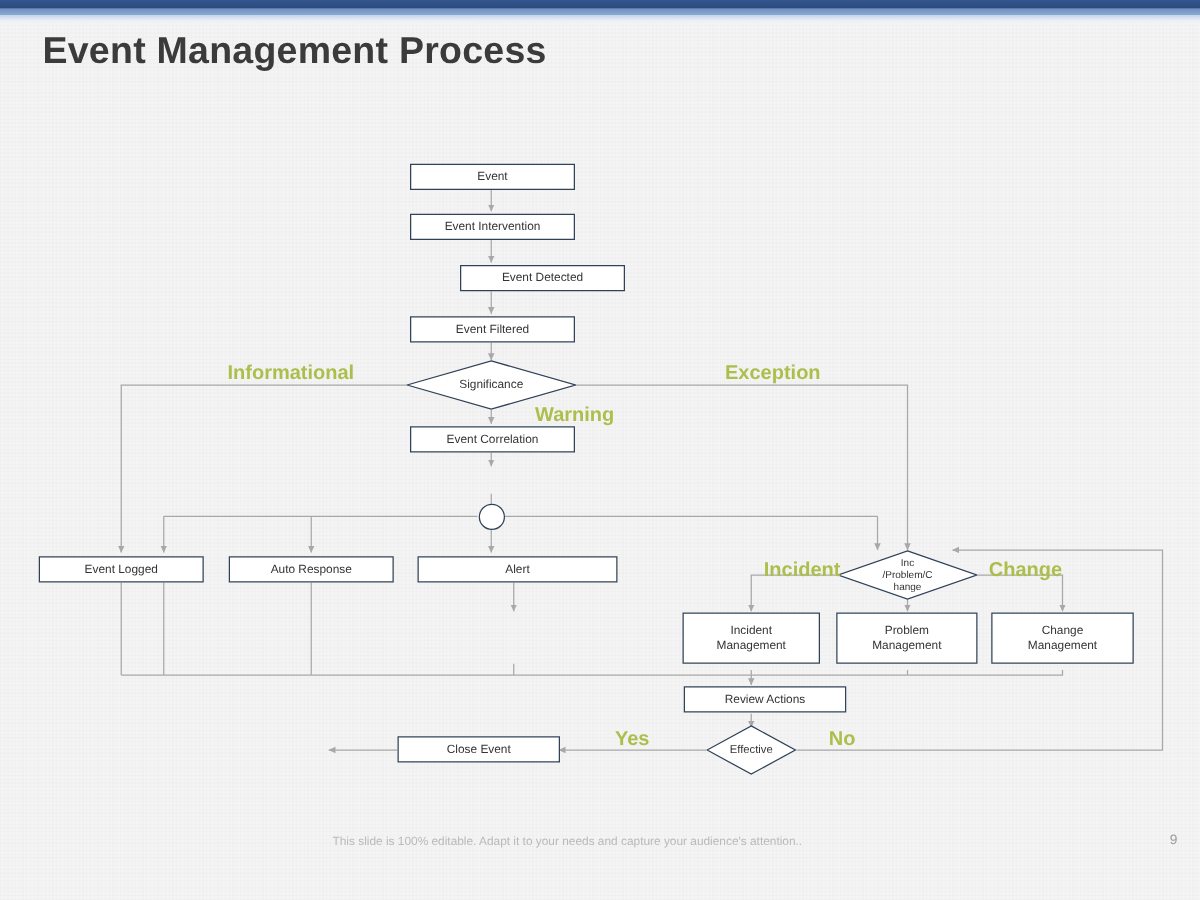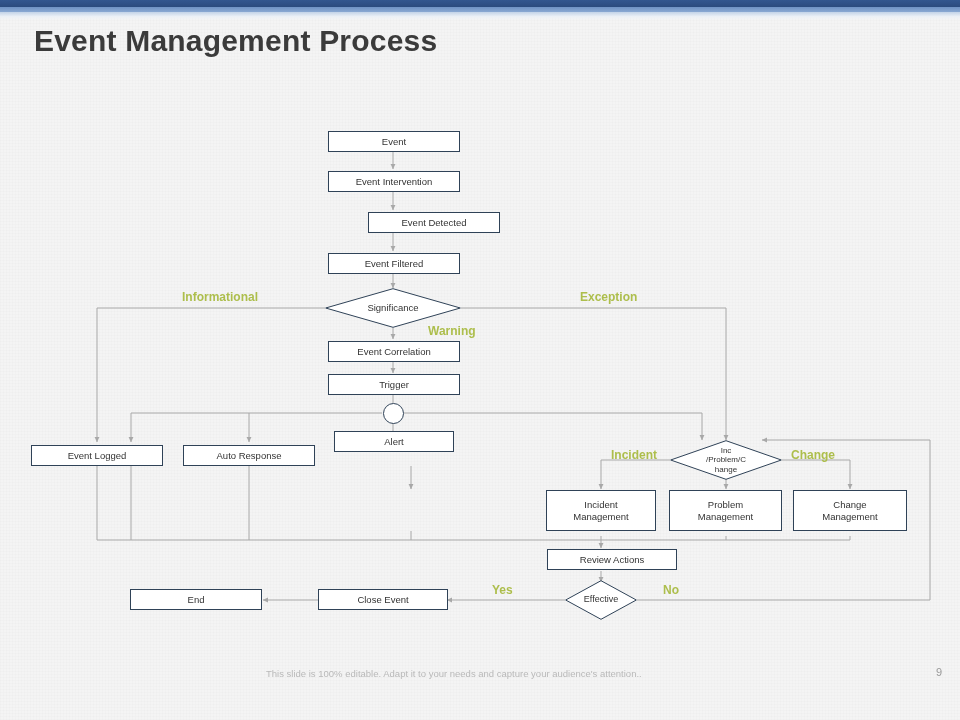--- a/index.html
+++ b/index.html
@@ -58,21 +58,21 @@
     width: 100%; height: 100%;
     display: flex; align-items: center; justify-content: center;
     text-align: center;
     color: #333333; font-size: 8px; line-height: 9.5px;
     white-space: pre-line;
     pointer-events: none;
   }
   .edge-label {
     position: absolute;
     color: #adbe4c;
-    font-size: 12px;
+    font-size: 16px;
     font-weight: bold;
     white-space: nowrap;
   }
   .connector-circle {
     position: absolute;
     width: 21px; height: 21px;
     border: 1px solid #2f4257;
     border-radius: 50%;
     background: #ffffff;
     box-sizing: border-box;
@@ -169,29 +169,28 @@
 
   <div class="diamond-wrap" style="left:325px; top:288px; width:136px; height:40px;">
     <svg width="136" height="40" viewBox="0 0 136 40" xmlns="http://www.w3.org/2000/svg">
       <polygon points="68,0.7 135.3,20 68,39.3 0.7,20" fill="#ffffff" stroke="#2f4257" stroke-width="1"></polygon>
     </svg>
     <div class="diamond-label" style="font-size:9.5px;text-align:right;">Significance</div>
   </div>
 
   <div class="node" style="left:328px; top:341px; width:132px; height:21px;">Event Correlation</div>
 
-  <div class="node" style="left:328px; top:374px; width:132px; height:21px;">Trigger</div>
 
   <div class="connector-circle" style="left:383px; top:403px;"></div>
 
   <div class="node" style="left:183px; top:445px; width:132px; height:21px;">Auto Response</div>
 
   <div class="node" style="left:31px; top:445px; width:132px; height:21px;">Event Logged</div>
 
-  <div class="node" style="left:334px; top:431px; width:120px; height:21px;">Alert</div>
+  <div class="node" style="left:334px; top:445px; width:160px; height:21px;">Alert</div>
 
 
   <div class="diamond-wrap" style="left:670px; top:440px; width:112px; height:40px;">
     <svg width="112" height="40" viewBox="0 0 112 40" xmlns="http://www.w3.org/2000/svg">
       <polygon points="56,0.7 111.3,20 56,39.3 0.7,20" fill="#ffffff" stroke="#2f4257" stroke-width="1"></polygon>
     </svg>
     <div class="diamond-label">Inc
 /Problem/C
 hange</div>
   </div>
@@ -209,21 +208,20 @@
 
   <div class="diamond-wrap" style="left:565px; top:580px; width:72px; height:40px;">
     <svg width="72" height="40" viewBox="0 0 72 40" xmlns="http://www.w3.org/2000/svg">
       <polygon points="36,0.7 71.3,20 36,39.3 0.7,20" fill="#ffffff" stroke="#2f4257" stroke-width="1"></polygon>
     </svg>
     <div class="diamond-label" style="font-size:9px;">Effective</div>
   </div>
 
   <div class="node" style="left:318px; top:589px; width:130px; height:21px;">Close Event</div>
 
-  <div class="node" style="left:130px; top:589px; width:132px; height:21px;">End</div>
 
   <div class="edge-label" style="left:182px; top:290px;">Informational</div>
 
   <div class="edge-label" style="left:580px; top:290px;">Exception</div>
 
   <div class="edge-label" style="left:428px; top:324px;">Warning</div>
 
   <div class="edge-label" style="left:611px; top:448px;">Incident</div>
 
   <div class="edge-label" style="left:791px; top:448px;">Change</div>

